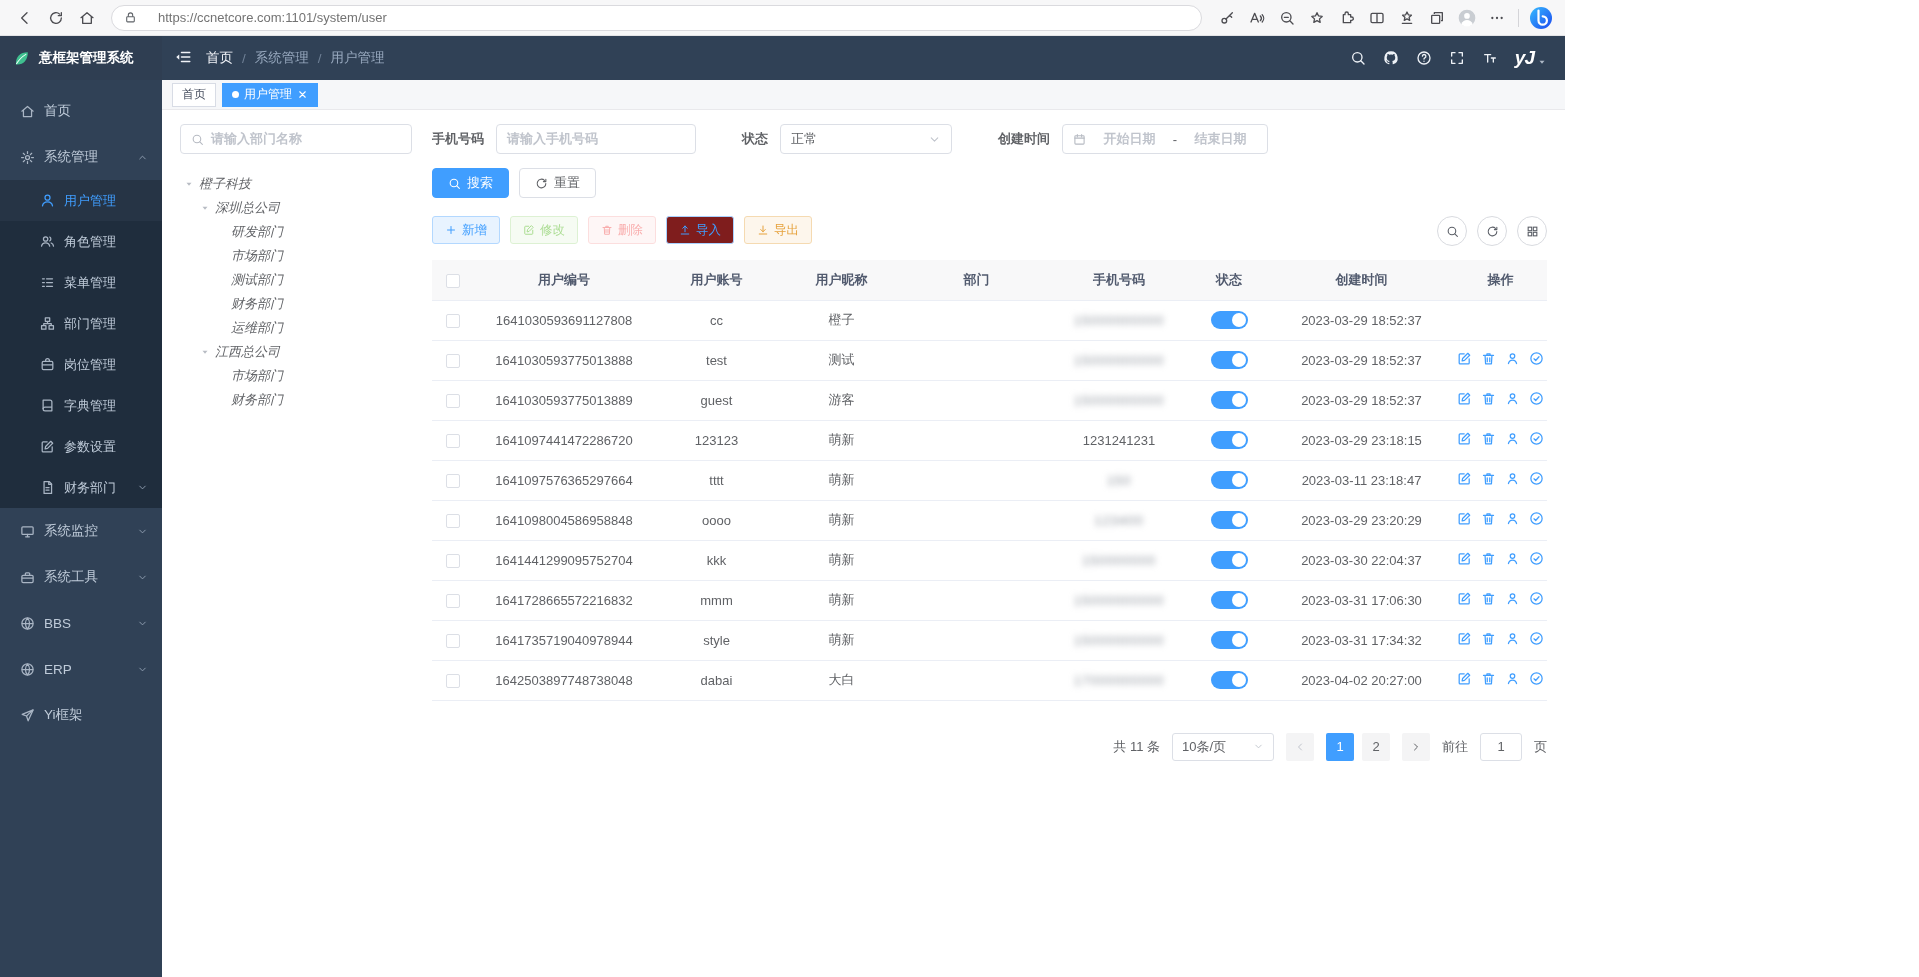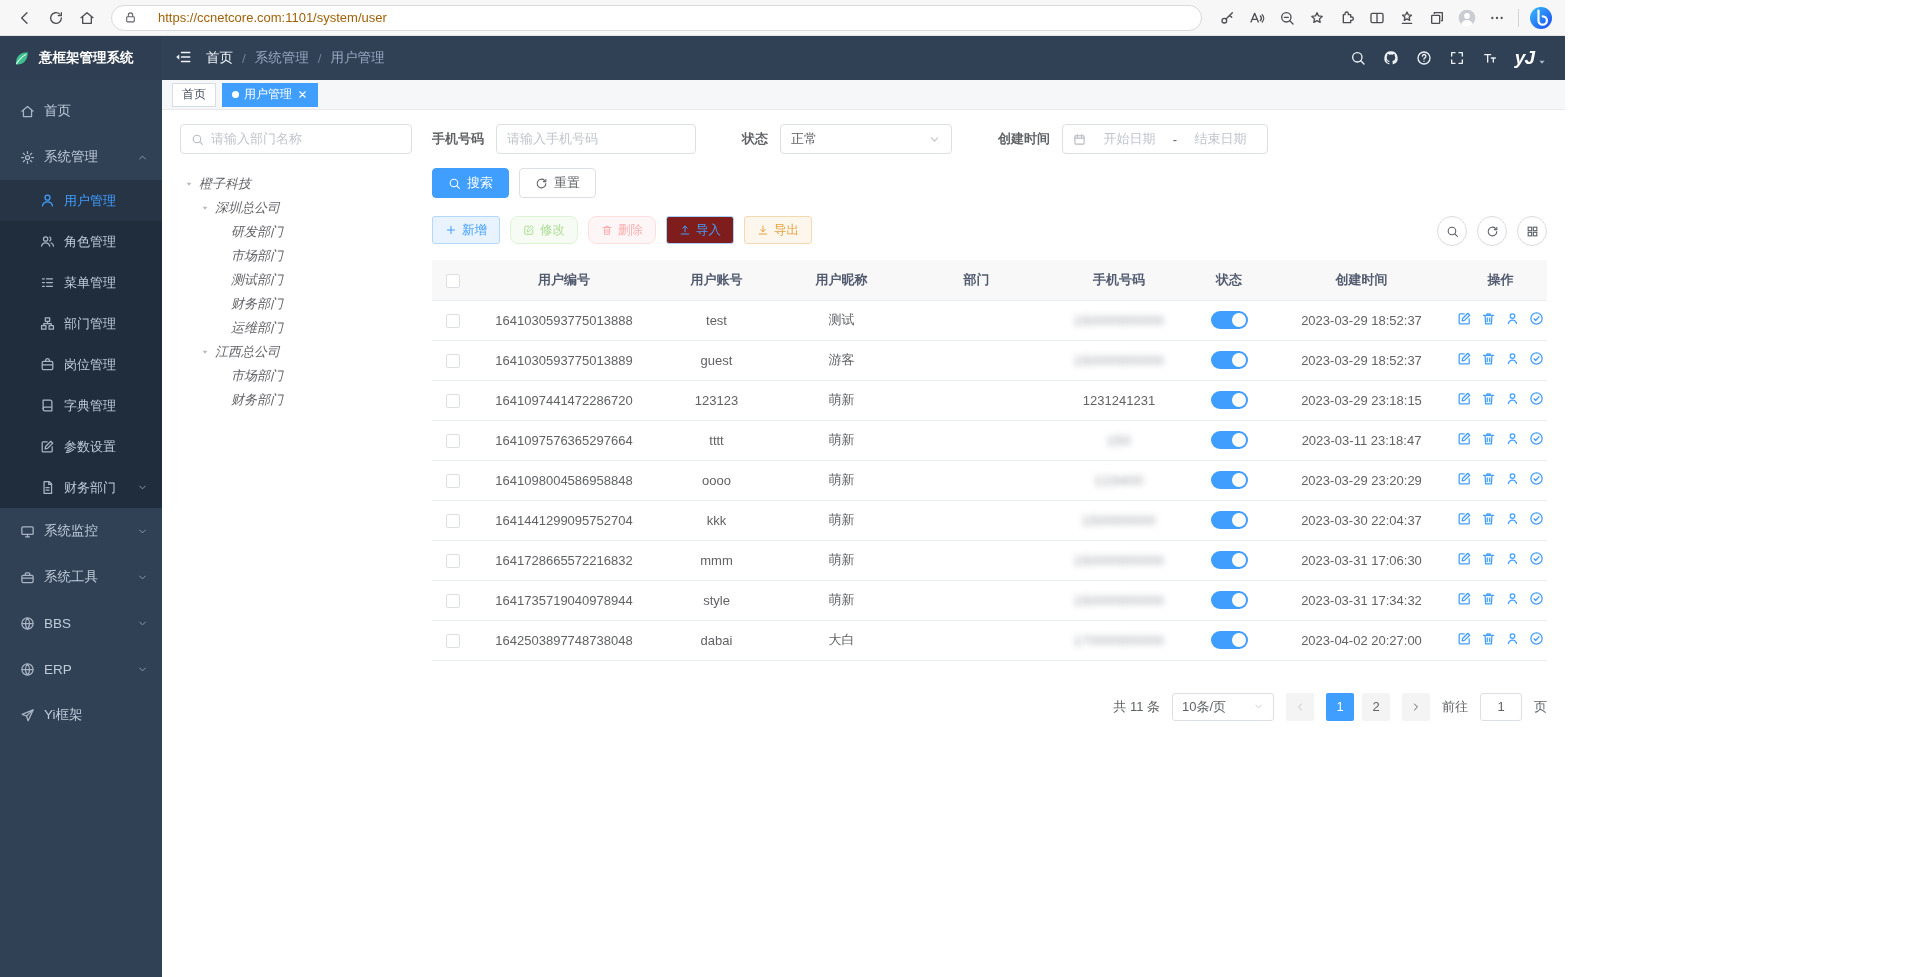--- a/index.html
+++ b/index.html
@@ -8,21 +8,21 @@
   .ico { width:16px; height:16px; flex-shrink:0; display:inline-block; }
 
   .window { width:1565px; height:977px; background:#fff; }
 
   
   .browser-bar { height:36px; background:#f7f7f8; border-bottom:1px solid #e4e4e6; display:flex; align-items:center; padding:0 10px; gap:2px; }
   .bicon { width:29px; height:28px; border-radius:6px; display:flex; align-items:center; justify-content:center; color:#4d4d52; }
   .bicon .ico { width:16px; height:16px; }
   .url-pill { flex:1; height:26px; background:#fff; border:1px solid #dadade; border-radius:14px; display:flex; align-items:center; padding:0 12px; gap:8px; margin:0 8px; color:#5f6368; min-width:0; }
   .url-pill .ico { width:13px; height:13px; }
-  .url-text { font-size:13px; color:#a16207; white-space:nowrap; overflow:hidden;padding-left:13px; }
+  .url-text { font-size:13px; color:#737373; white-space:nowrap; overflow:hidden;padding-left:13px; }
   .bicons-right { display:flex; align-items:center; gap:1px; }
   .bdivider { width:1px; height:18px; background:#d4d4d8; margin:0 6px; }
   .bing-btn .ico { width:24px; height:24px; }
 
   
   .app { display:flex; height:941px; }
   .sidebar { width:162px; background:#304156; flex-shrink:0; overflow:hidden; }
   .logo { height:44px; display:flex; align-items:center; gap:8px; padding:0 12px; background:#2f3e52; }
   .logo .ico { width:19px; height:19px; }
   .logo-text { color:#fff; font-size:13.5px; font-weight:bold; white-space:nowrap; }
@@ -60,21 +60,21 @@
   .tab .dot { width:7px; height:7px; border-radius:50%; background:#fff; display:inline-block; }
   .tab .tclose { width:11px; height:11px; }
 
   
   .content { flex:1; background:#fff; padding:14px 18px; display:flex; gap:20px; overflow:hidden; }
   .left-panel { width:232px; flex-shrink:0; }
   .right-panel { flex:1; min-width:0; }
 
   .input-box { height:30px; border:1px solid #dcdfe6; border-radius:4px; display:flex; align-items:center; padding:0 10px; gap:7px; background:#fff; font-size:13px; color:#606266; cursor:text; }
   .input-box .ico { width:13px; height:13px; color:#b6bac2; }
-  .ph { color:#c0c4cc; white-space:nowrap; }
+  .ph { color:#c0c4cc; white-space:nowrap;font-weight:bold; }
 
   .tree { margin-top:18px; font-size:13px; color:#606266; }
   .tree-node { display:flex; align-items:center; height:24px; cursor:pointer; }
   .tree-node .caret { width:10px; height:10px; color:#b8bcc4; margin-right:5px; }
   .tn-label { white-space:nowrap;font-style:italic; }
 
   .filter-row { display:flex; align-items:center; }
   .field { display:flex; align-items:center; margin-right:46px; }
   .field:last-child { margin-right:0; }
   .field label { font-size:13px; font-weight:bold; color:#606266; margin-right:12px; white-space:nowrap; }
@@ -92,21 +92,21 @@
 
   .toolbar { margin-top:18px; display:flex; align-items:flex-start; }
   .tb-left { display:flex; gap:10px; }
   .tbtn { height:28px; padding:0 12px; border-radius:3px; font-size:12.5px; display:flex; align-items:center; gap:5px; border:1px solid; background:#fff; }
   .tbtn .ico { width:12px; height:12px; }
   .tbtn.primary { color:#409eff; background:#e8f3ff; border-color:#b3d8ff; }
   .tbtn.success { color:#67c23a; background:#f0f9eb; border-color:#c2e7b0; }
   .tbtn.danger  { color:#f56c6c; background:#fef0f0; border-color:#fbc4c4; }
   .tbtn.info    { color:#409eff; background:#7f1d1d;    border-color:#a8d1ff; }
   .tbtn.warning { color:#e6a23c; background:#fdf6ec; border-color:#f5dab1; }
-  .tbtn.disabled { opacity:.55; cursor:not-allowed;border-radius:8px; }
+  .tbtn.disabled { opacity:.55; cursor:not-allowed; }
   .toolbar-right { margin-left:auto; display:flex; gap:10px; }
   .circ { width:30px; height:30px; border-radius:50%; border:1px solid #d9dbe0; background:#fff; color:#5a5e66; display:flex; align-items:center; justify-content:center; }
   .circ .ico { width:13px; height:13px; }
 
   table { width:100%; border-collapse:collapse; margin-top:14px; table-layout:fixed; }
   thead th { background:#f8f8f9; font-size:13px; color:#515a6e; font-weight:bold; height:40px; text-align:center; border-bottom:1px solid #ebeef5; white-space:nowrap; }
   tbody td { height:40px; text-align:center; font-size:13px; color:#606266; border-bottom:1px solid #ebeef5; white-space:nowrap; overflow:hidden; }
   .checkbox { display:inline-block; width:14px; height:14px; border:1px solid #dcdfe6; border-radius:2px; background:#fff; vertical-align:middle; cursor:pointer; }
   .blurred { filter:blur(3px); color:#8d939c; letter-spacing:1px; }
   .toggle { display:inline-block; width:37px; height:18px; border-radius:9px; background:#c0ccda; position:relative; vertical-align:middle; cursor:pointer; }
@@ -822,20 +822,31 @@
                   <th>部门</th>
                   <th>手机号码</th>
                   <th>状态</th>
                   <th>创建时间</th>
                   <th>操作</th>
                 </tr>
               </thead>
             <tbody id="tbody">
                 <tr>
                   <td><span class="checkbox"></span></td>
+                  <td>1641030593691127808</td>
+                  <td>cc</td>
+                  <td>橙子</td>
+                  <td></td>
+                  <td><span class="blurred">15000000000</span></td>
+                  <td><span class="toggle on"></span></td>
+                  <td>2023-03-29 18:52:37</td>
+                  <td></td>
+                </tr>
+                <tr>
+                  <td><span class="checkbox"></span></td>
                   <td>1641030593775013888</td>
                   <td>test</td>
                   <td>测试</td>
                   <td></td>
                   <td><span class="blurred">15000000000</span></td>
                   <td><span class="toggle on"></span></td>
                   <td>2023-03-29 18:52:37</td>
                   <td><span class="ops">
                       <svg class="ico op">
                         <use href="#i-edit-square"></use>

